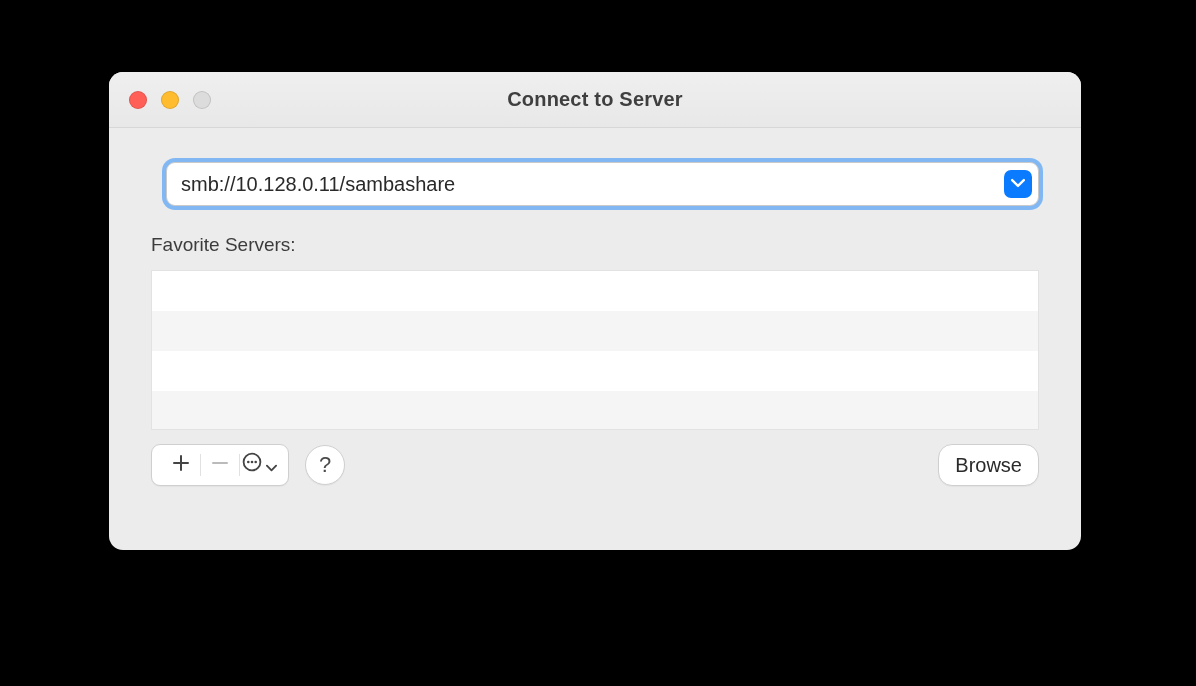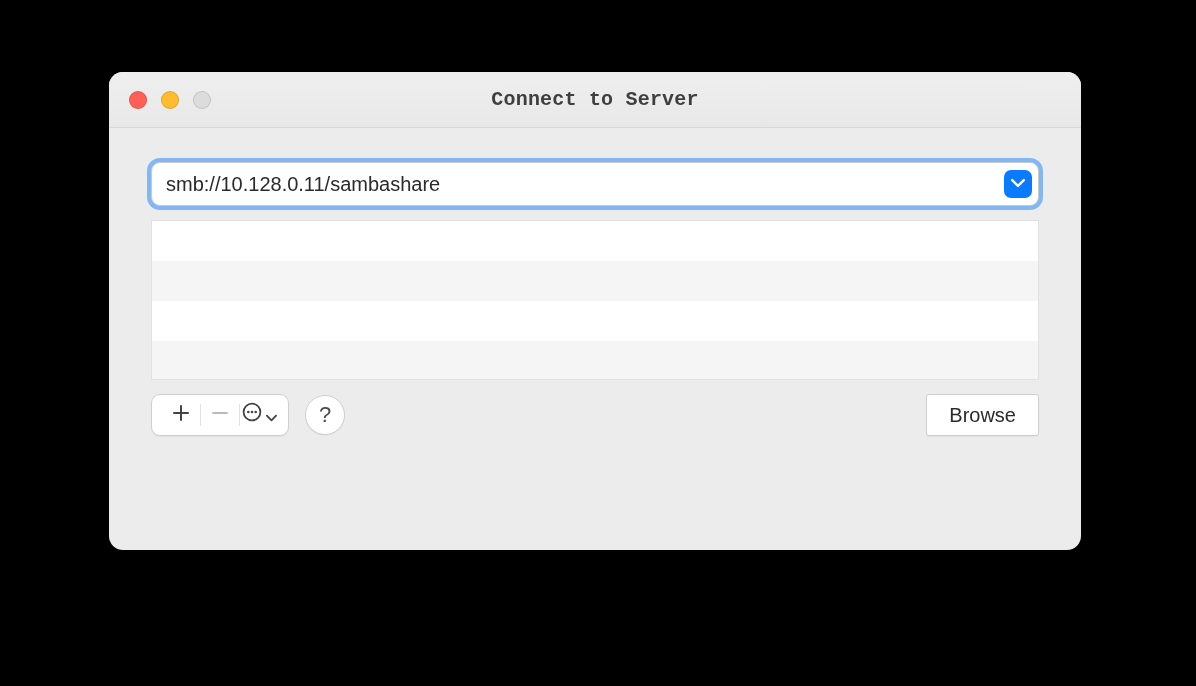--- a/index.html
+++ b/index.html
@@ -27,21 +27,20 @@
 
   .titlebar {
     height: 56px;
     flex: 0 0 56px;
     position: relative;
     border-bottom: 1px solid #d7d7d7;
     background: linear-gradient(#efefef, #e8e8e8);
     display: flex;
     align-items: center;
     justify-content: center;
-    font-family: Liberation Mono, monospace;
   }
 
   .traffic {
     position: absolute;
     left: 20px;
     top: 50%;
     transform: translateY(-50%);
     display: flex;
     gap: 14px;
     align-items: center;
@@ -70,20 +69,21 @@
 
   .address-combo {
     position: relative;
     height: 44px;
     border-radius: 9px;
     border: 1px solid #c9c9c9;
     background: #fff;
     box-shadow: 0 0 0 4px rgba(0,122,255,0.45);
     display: flex;
     align-items: center;
+    margin-left: 15px;
   }
   .address-input {
     flex: 1;
     border: none;
     outline: none;
     background: transparent;
     font-size: 20px;
     padding: 0 14px;
     color: #2a2a2a;
     height: 100%;
@@ -161,22 +161,22 @@
     display: flex; align-items: center; justify-content: center;
     font-size: 22px;
     color: #4a4a4a;
     box-shadow: 0 1px 1px rgba(0,0,0,0.04);
   }
 
   .spacer { flex: 1; }
 
   .pill-btn {
     height: 42px;
-    padding: 0 22px;
-    border-radius: 3px;
+    padding: 0 16px;
+    border-radius: 14px;
     border: 1px solid #cfcfcf;
     background: #fff;
     font-size: 20px;
     color: #2a2a2a;
     box-shadow: 0 1px 1px rgba(0,0,0,0.04);
   }
   .pill-btn.primary {
     background: #0a7aff;
     border-color: #0a7aff;
     color: #fff;
@@ -204,20 +204,21 @@
       <input class="address-input" type="text" value="smb://10.128.0.11/sambashare" style="">
       <button class="combo-btn" aria-label="history">
         <span>
           <svg viewBox="0 0 12 8">
               <path d="M1 1.5 6 6.5 11 1.5" stroke="#fff" stroke-width="2" fill="none" stroke-linecap="round" stroke-linejoin="round"></path>
             </svg>
         </span>
       </button>
     </div>
 
+    <div class="fav-label">Favorite Servers:</div>
 
     <div class="fav-list">
       <div class="fav-row"></div>
       <div class="fav-row"></div>
       <div class="fav-row"></div>
       <div class="fav-row"></div>
     </div>
 
     <div class="footer">
 

